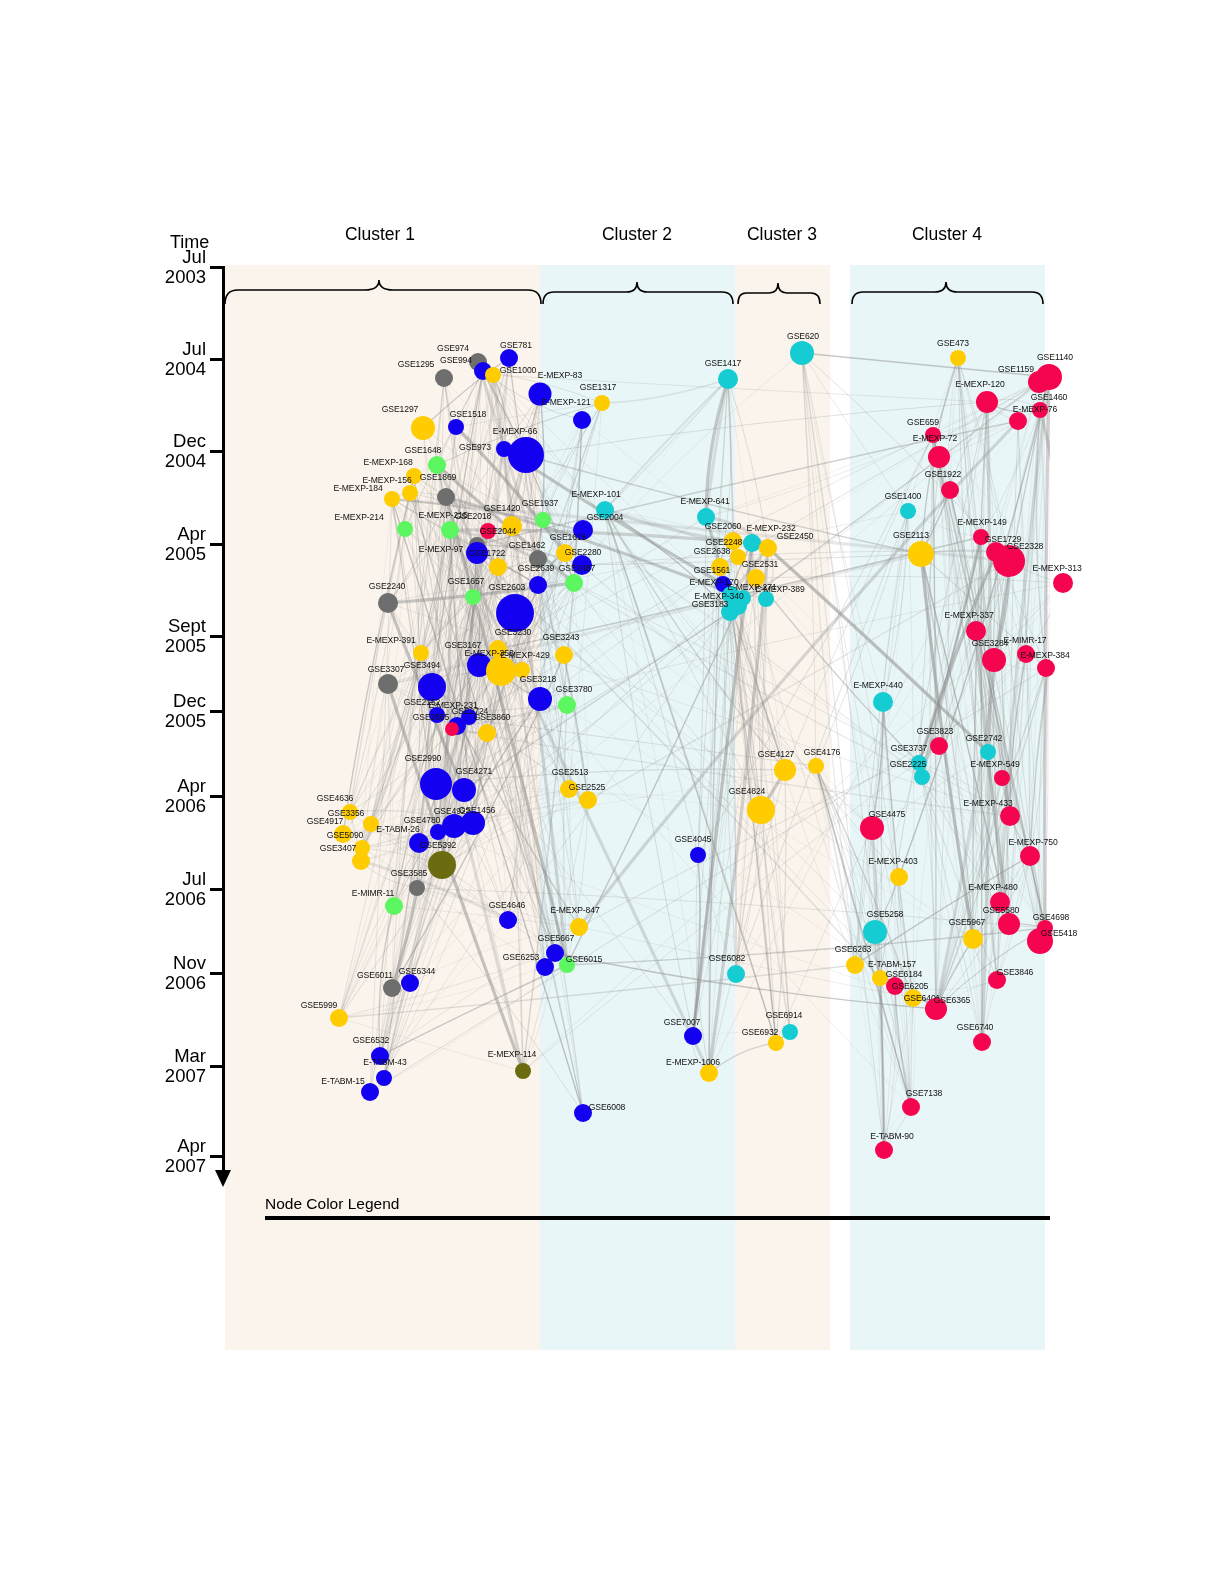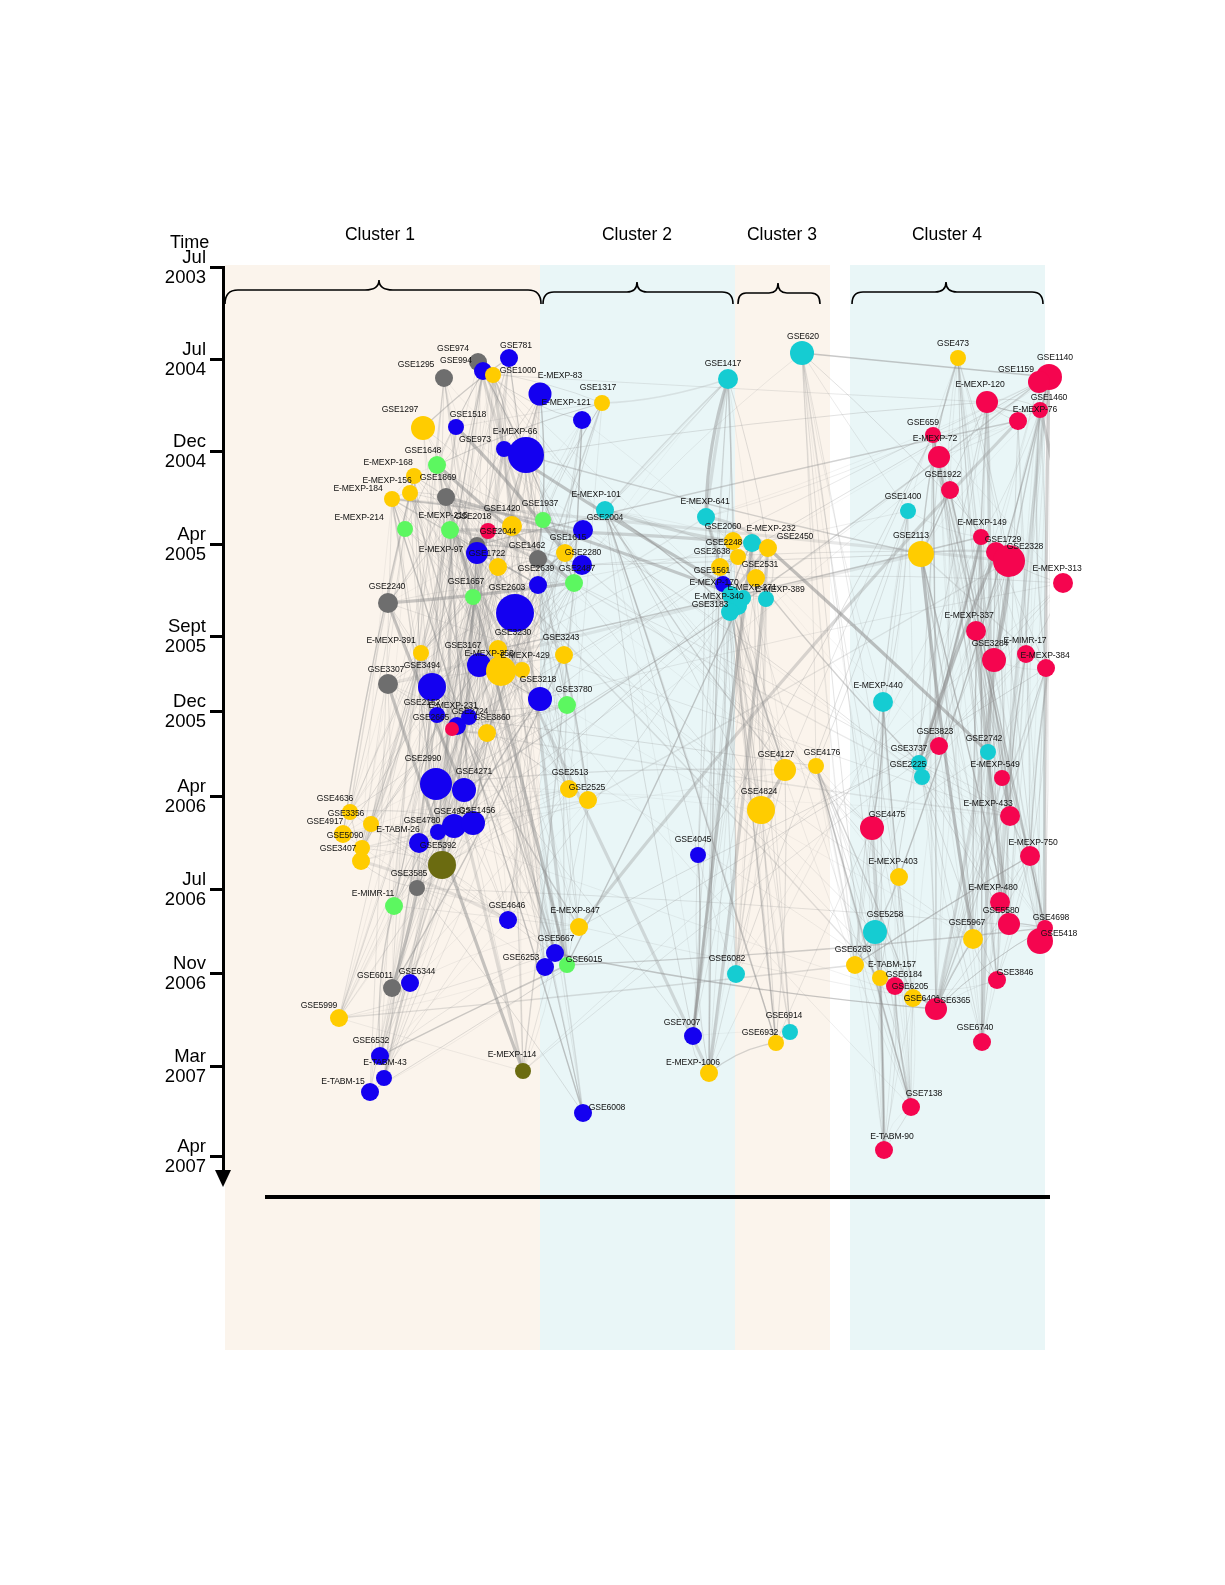--- a/index.html
+++ b/index.html
@@ -1001,21 +1001,21 @@
         <div class="nlabel" style="left: 400px; top: 165px;">E-MEXP-83</div>
         <div class="node" title="GSE1317" style="left: 442px; top: 193px; width: 16px; height: 16px; background: rgb(255, 204, 0);"></div>
         <div class="nlabel" style="left: 438px; top: 177px;">GSE1317</div>
         <div class="node" title="GSE1297" style="left: 263px; top: 218px; width: 24px; height: 24px; background: rgb(255, 204, 0);"></div>
         <div class="nlabel" style="left: 240px; top: 199px;">GSE1297</div>
         <div class="node" title="GSE1518" style="left: 296px; top: 217px; width: 16px; height: 16px; background: rgb(20, 0, 240);"></div>
         <div class="nlabel" style="left: 308px; top: 204px;">GSE1518</div>
         <div class="node" title="E-MEXP-121" style="left: 422px; top: 210px; width: 18px; height: 18px; background: rgb(20, 0, 240);"></div>
         <div class="nlabel" style="left: 406px; top: 192px;">E-MEXP-121</div>
         <div class="node" title="GSE973" style="left: 344px; top: 239px; width: 16px; height: 16px; background: rgb(20, 0, 240);"></div>
-        <div class="nlabel" style="left: 315px; top: 229px;">GSE973</div>
+        <div class="nlabel" style="left: 315px; top: 237px;">GSE973</div>
         <div class="node" title="E-MEXP-66" style="left: 366px; top: 245px; width: 36px; height: 36px; background: rgb(20, 0, 240);"></div>
         <div class="nlabel" style="left: 355px; top: 221px;">E-MEXP-66</div>
         <div class="node" title="GSE1648" style="left: 277px; top: 255px; width: 18px; height: 18px; background: rgb(92, 247, 96);"></div>
         <div class="nlabel" style="left: 263px; top: 240px;">GSE1648</div>
         <div class="node" title="E-MEXP-168" style="left: 254px; top: 266px; width: 16px; height: 16px; background: rgb(255, 204, 0);"></div>
         <div class="nlabel" style="left: 228px; top: 252px;">E-MEXP-168</div>
         <div class="node" title="E-MEXP-156" style="left: 250px; top: 283px; width: 16px; height: 16px; background: rgb(255, 204, 0);"></div>
         <div class="nlabel" style="left: 227px; top: 270px;">E-MEXP-156</div>
         <div class="node" title="E-MEXP-184" style="left: 232px; top: 289px; width: 16px; height: 16px; background: rgb(255, 204, 0);"></div>
         <div class="nlabel" style="left: 198px; top: 278px;">E-MEXP-184</div>
@@ -1179,21 +1179,21 @@
         <div class="nlabel" style="left: 718px; top: 475px;">E-MEXP-440</div>
         <div class="node" title="GSE3737" style="left: 759px; top: 553px; width: 16px; height: 16px; background: rgb(21, 204, 210);"></div>
         <div class="nlabel" style="left: 749px; top: 538px;">GSE3737</div>
         <div class="node" title="GSE2225" style="left: 762px; top: 567px; width: 16px; height: 16px; background: rgb(21, 204, 210);"></div>
         <div class="nlabel" style="left: 748px; top: 554px;">GSE2225</div>
         <div class="node" title="GSE4127" style="left: 625px; top: 560px; width: 22px; height: 22px; background: rgb(255, 204, 0);"></div>
         <div class="nlabel" style="left: 616px; top: 544px;">GSE4127</div>
         <div class="node" title="GSE4176" style="left: 656px; top: 556px; width: 16px; height: 16px; background: rgb(255, 204, 0);"></div>
         <div class="nlabel" style="left: 662px; top: 542px;">GSE4176</div>
         <div class="node" title="GSE4824" style="left: 601px; top: 600px; width: 28px; height: 28px; background: rgb(255, 204, 0);"></div>
-        <div class="nlabel" style="left: 587px; top: 581px; margin-left: 12px;">GSE4824</div>
+        <div class="nlabel" style="left: 587px; top: 581px;">GSE4824</div>
         <div class="node" title="GSE4475" style="left: 712px; top: 618px; width: 24px; height: 24px; background: rgb(245, 5, 79);"></div>
         <div class="nlabel" style="left: 727px; top: 604px;">GSE4475</div>
         <div class="node" title="GSE4045" style="left: 538px; top: 645px; width: 16px; height: 16px; background: rgb(20, 0, 240);"></div>
         <div class="nlabel" style="left: 533px; top: 629px;">GSE4045</div>
         <div class="node" title="E-MEXP-403" style="left: 739px; top: 667px; width: 18px; height: 18px; background: rgb(255, 204, 0);"></div>
         <div class="nlabel" style="left: 733px; top: 651px;">E-MEXP-403</div>
         <div class="node" title="GSE5258" style="left: 715px; top: 722px; width: 24px; height: 24px; background: rgb(21, 204, 210);"></div>
         <div class="nlabel" style="left: 725px; top: 704px;">GSE5258</div>
         <div class="node" title="GSE6263" style="left: 695px; top: 755px; width: 18px; height: 18px; background: rgb(255, 204, 0);"></div>
         <div class="nlabel" style="left: 693px; top: 739px;">GSE6263</div>
@@ -1279,19 +1279,20 @@
         <div class="nlabel" style="left: 807px; top: 712px;">GSE5967</div>
         <div class="node" title="GSE3846" style="left: 837px; top: 770px; width: 18px; height: 18px; background: rgb(245, 5, 79);"></div>
         <div class="nlabel" style="left: 855px; top: 762px;">GSE3846</div>
         <div class="node" title="GSE6365" style="left: 776px; top: 799px; width: 22px; height: 22px; background: rgb(245, 5, 79);"></div>
         <div class="nlabel" style="left: 792px; top: 790px;">GSE6365</div>
         <div class="node" title="GSE6740" style="left: 822px; top: 832px; width: 18px; height: 18px; background: rgb(245, 5, 79);"></div>
         <div class="nlabel" style="left: 815px; top: 817px;">GSE6740</div>
       </div>
 
     <div id="legend">
+      <div id="legend-title">Node Color Legend</div>
       <div id="legend-rule"></div>
       <div id="legend-rows">
         </div>
     </div>
 
   </div>
 </div>
 
 </body></html>

